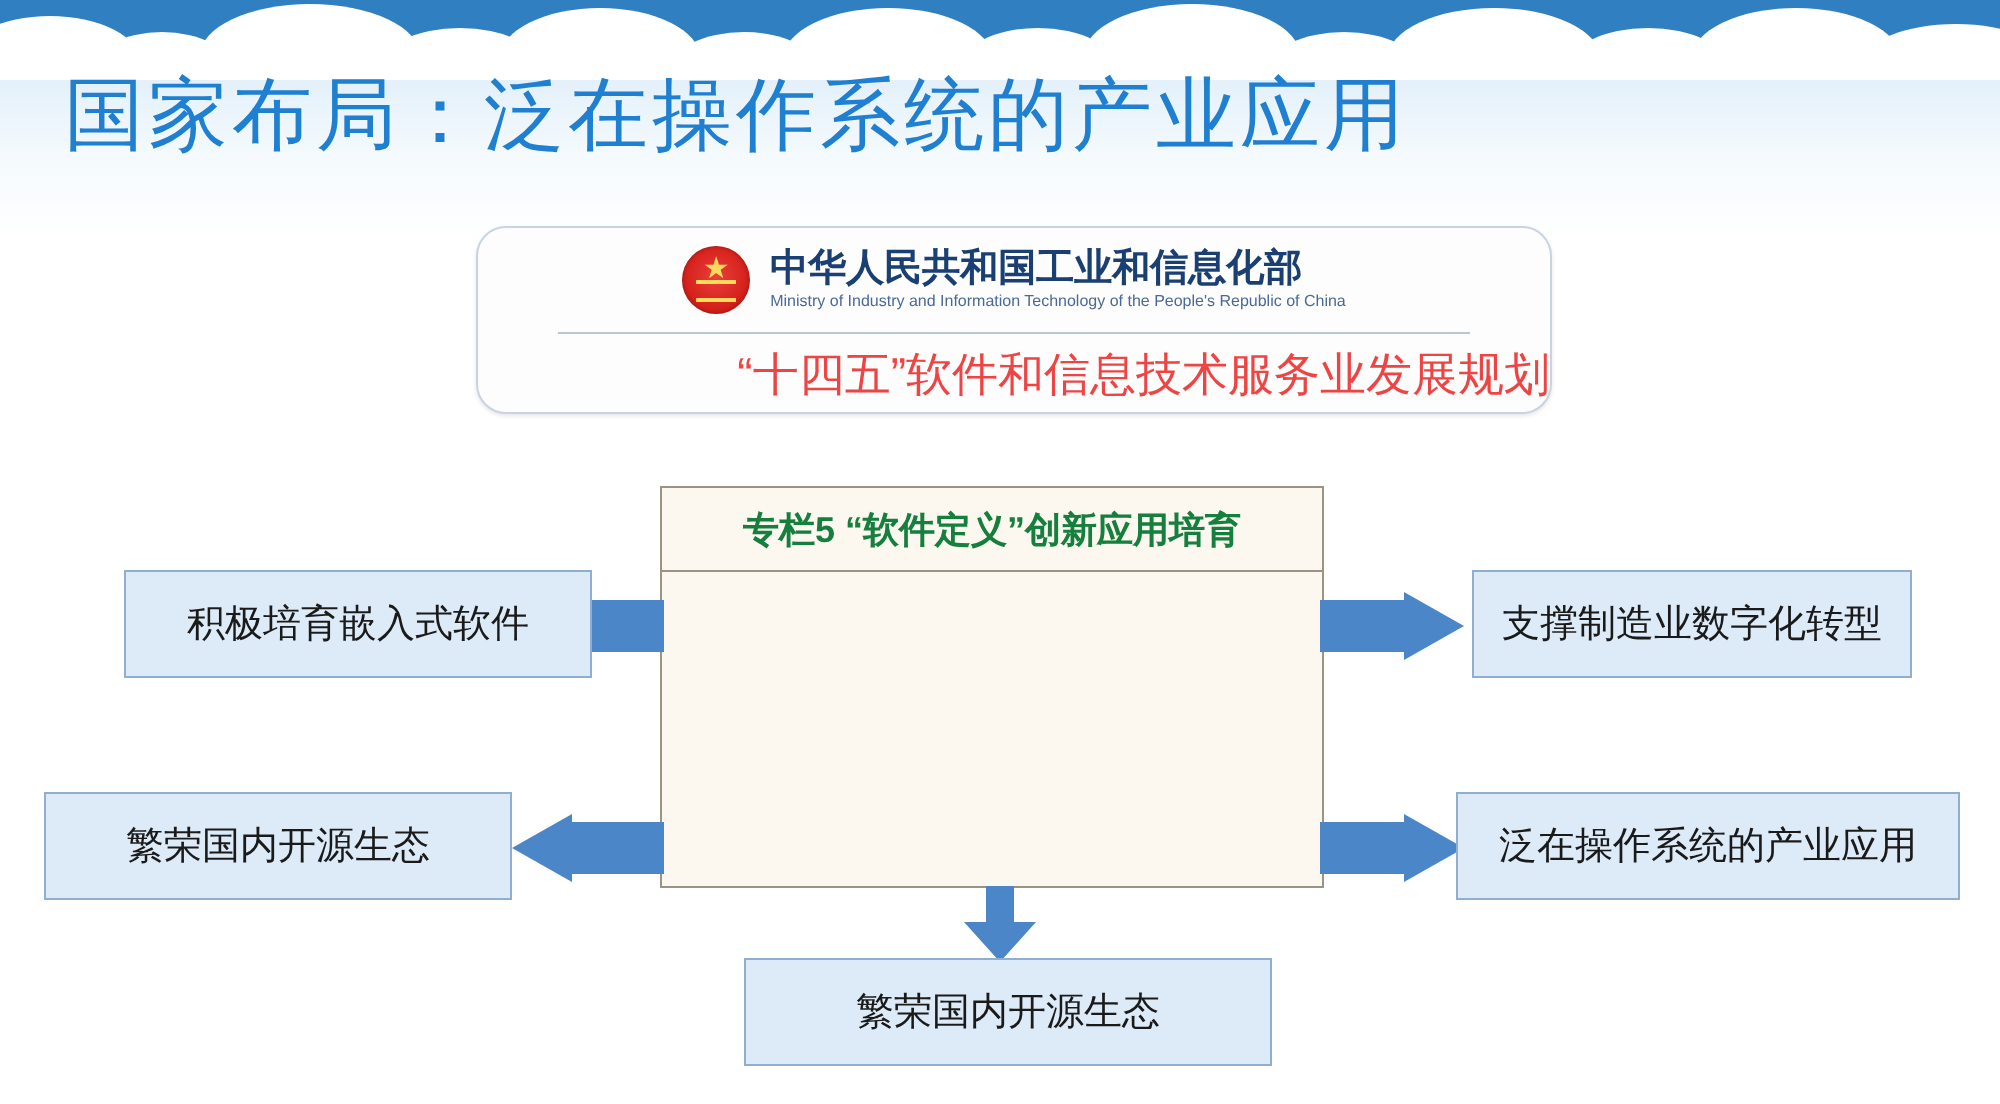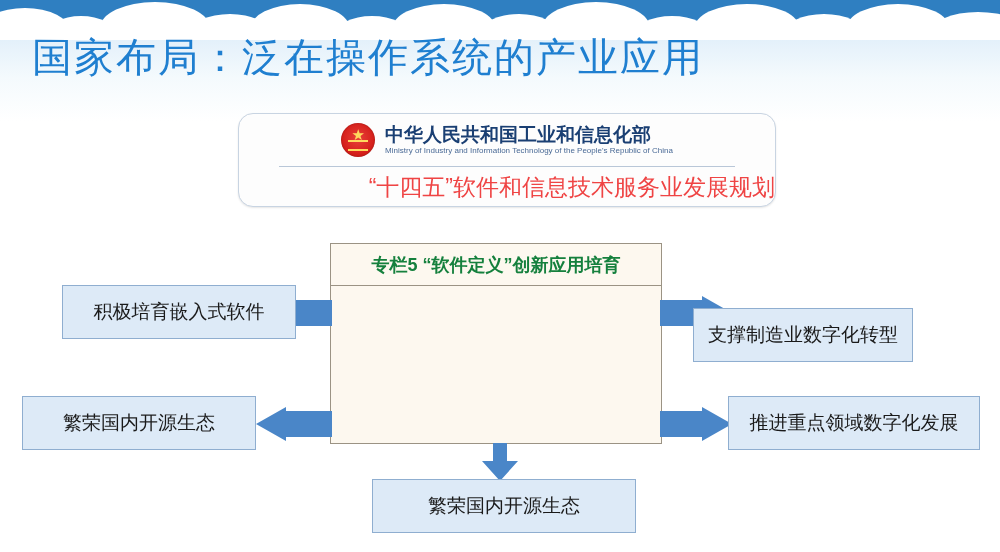--- a/index.html
+++ b/index.html
@@ -202,21 +202,21 @@
     box-sizing: border-box;
     display: flex;
     align-items: center;
     justify-content: center;
     font-size: 19px;
     color: #1a1a1a;
     white-space: nowrap;
   }
   #box-left-top    { left: 22px;  top: 285px; width: 234px; height: 54px; margin-left: 40px; }
   #box-left-bottom { left: 22px;  top: 396px; width: 234px; height: 54px; }
-  #box-right-top   { left: 693px; top: 285px; width: 220px; height: 54px; margin-top: 23px; }
+  #box-right-top   { left: 736px; top: 285px; width: 220px; height: 54px; }
   #box-right-bottom{ left: 728px; top: 396px; width: 252px; height: 54px; }
   #box-bottom      { left: 372px; top: 479px; width: 264px; height: 54px; }
 
   
   .arrow {
     position: absolute;
   }
   .arrow svg { display: block; }
 </style>
 </head>
@@ -285,16 +285,16 @@
   </div>
   <div class="arrow" style="left:482px; top:443px;">
     <svg width="36" height="38" viewBox="0 0 36 38">
       <polygon points="11,0 25,0 25,18 36,18 18,38 0,18 11,18" fill="#4a86c8"></polygon>
     </svg>
   </div>
 
   <div class="sbox" id="box-left-top">积极培育嵌入式软件</div>
   <div class="sbox" id="box-left-bottom">繁荣国内开源生态</div>
   <div class="sbox" id="box-right-top">支撑制造业数字化转型</div>
-  <div class="sbox" id="box-right-bottom">推进重点领域数字化发展</div>
+  <div class="sbox" id="box-right-bottom">泛在操作系统的产业应用</div>
   <div class="sbox" id="box-bottom">繁荣国内开源生态</div>
 
 </div>
 
 </body></html>

